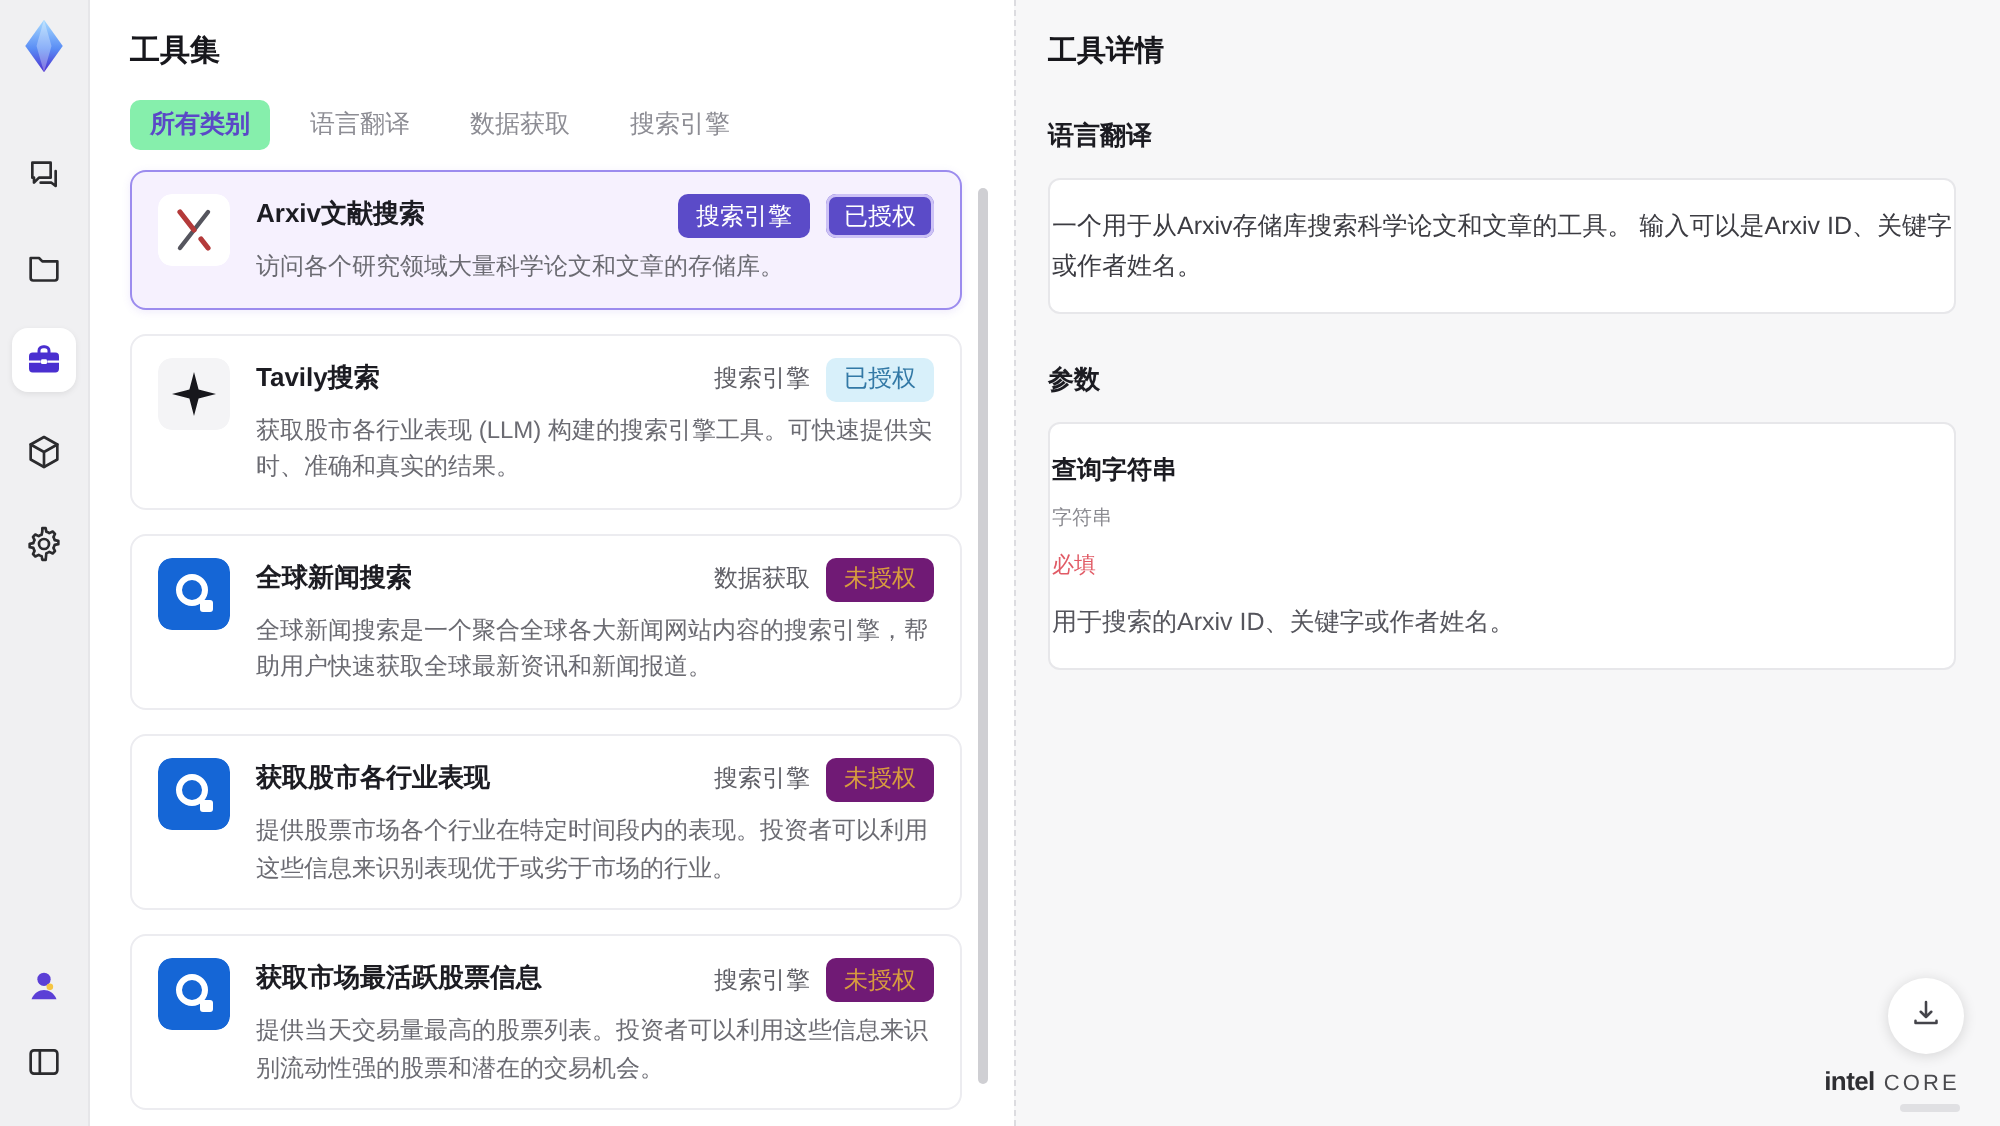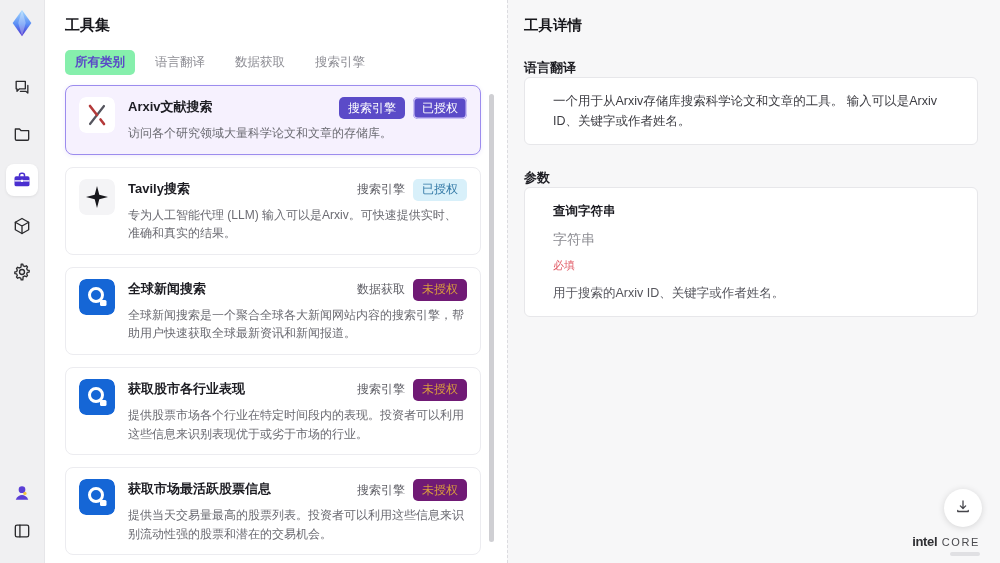--- a/index.html
+++ b/index.html
@@ -45,25 +45,25 @@
   .badge-orange { background:#701a75; color:#d89c3e; }
   .tool-desc { margin-top:5px; font-size:12px; color:#6b6b72; line-height:1.55; }
   .scroll-thumb { position:absolute; right:13px; top:94px; width:5px; height:448px;
     background:#cfcfd3; border-radius:3px; cursor:pointer; }
 
   
   .detail-pane { flex:1; height:563px; background:#f7f7f8; border-left:1px dashed #dcdce0;
     padding:16px 22px 0 16px; position:relative; }
   .detail-title { font-size:14.5px; font-weight:bold; color:#17171c; }
   .section-heading { font-size:13px; font-weight:bold; color:#1c1c22; margin-top:24px; }
-  .detail-box { background:#fff; border:1px solid #e7e7ea; border-radius:6px;
-    padding:13px 28px; font-size:12.5px; color:#3c3c42; line-height:1.6; }
+  .detail-box { margin-top:12px; background:#fff; border:1px solid #e7e7ea; border-radius:6px;
+    padding:13px 1px; font-size:12.5px; color:#3c3c42; line-height:1.6; }
   .param-line { display:flex; align-items:baseline; gap:7px;flex-direction:column; }
   .param-name { font-size:12.5px; font-weight:bold; color:#1c1c22; }
-  .param-type { font-size:14px; color:#8a8a90; }
+  .param-type { font-size:10px; color:#8a8a90; }
   .param-required { font-size:11px; color:#e15b66; }
   .param-desc { margin-top:8px; font-size:12.5px; color:#55555c; }
 
   .download-fab { position:absolute; right:18px; bottom:36px; width:38px; height:38px;
     border-radius:50%; background:#fff; box-shadow:0 1px 7px rgba(0,0,0,.14);
     display:flex; align-items:center; justify-content:center; cursor:pointer; border:none; }
   .download-fab svg { width:18px; height:18px; }
   .brand { position:absolute; right:20px; bottom:7px; text-align:right; line-height:1.1; }
   .brand .b1 { font-size:13px; font-weight:bold; color:#2f2f33; letter-spacing:-0.3px; }
   .brand .b2 { font-size:11px; color:#4a4a4e; letter-spacing:1.6px; }
@@ -173,21 +173,21 @@
             </svg>
           </div>
     <div class="tool-body">
       <div class="tool-head">
         <span class="tool-name">Tavily搜索</span>
         <span class="badges">
           <span class="badge cat-plain">搜索引擎</span>
           <span class="badge badge-cyan">已授权</span>
         </span>
       </div>
-      <div class="tool-desc">专为人工智能代理 (LLM) 输入可以是Arxiv。可快速提供实时、准确和真实的结果。</div>
+      <div class="tool-desc">获取股市各行业表现 (LLM) 构建的搜索引擎工具。可快速提供实时、准确和真实的结果。</div>
     </div>
   </div>
 
   <div class="tool-card">
     <div class="tool-icon">
             <svg viewBox="0 0 36 36">
               <rect width="36" height="36" rx="7" fill="#1566d6"></rect>
               <circle cx="17" cy="16" r="6.5" fill="none" stroke="#fff" stroke-width="3"></circle>
               <rect x="21" y="21" width="6.5" height="6" rx="1.5" fill="#fff"></rect>
             </svg>

